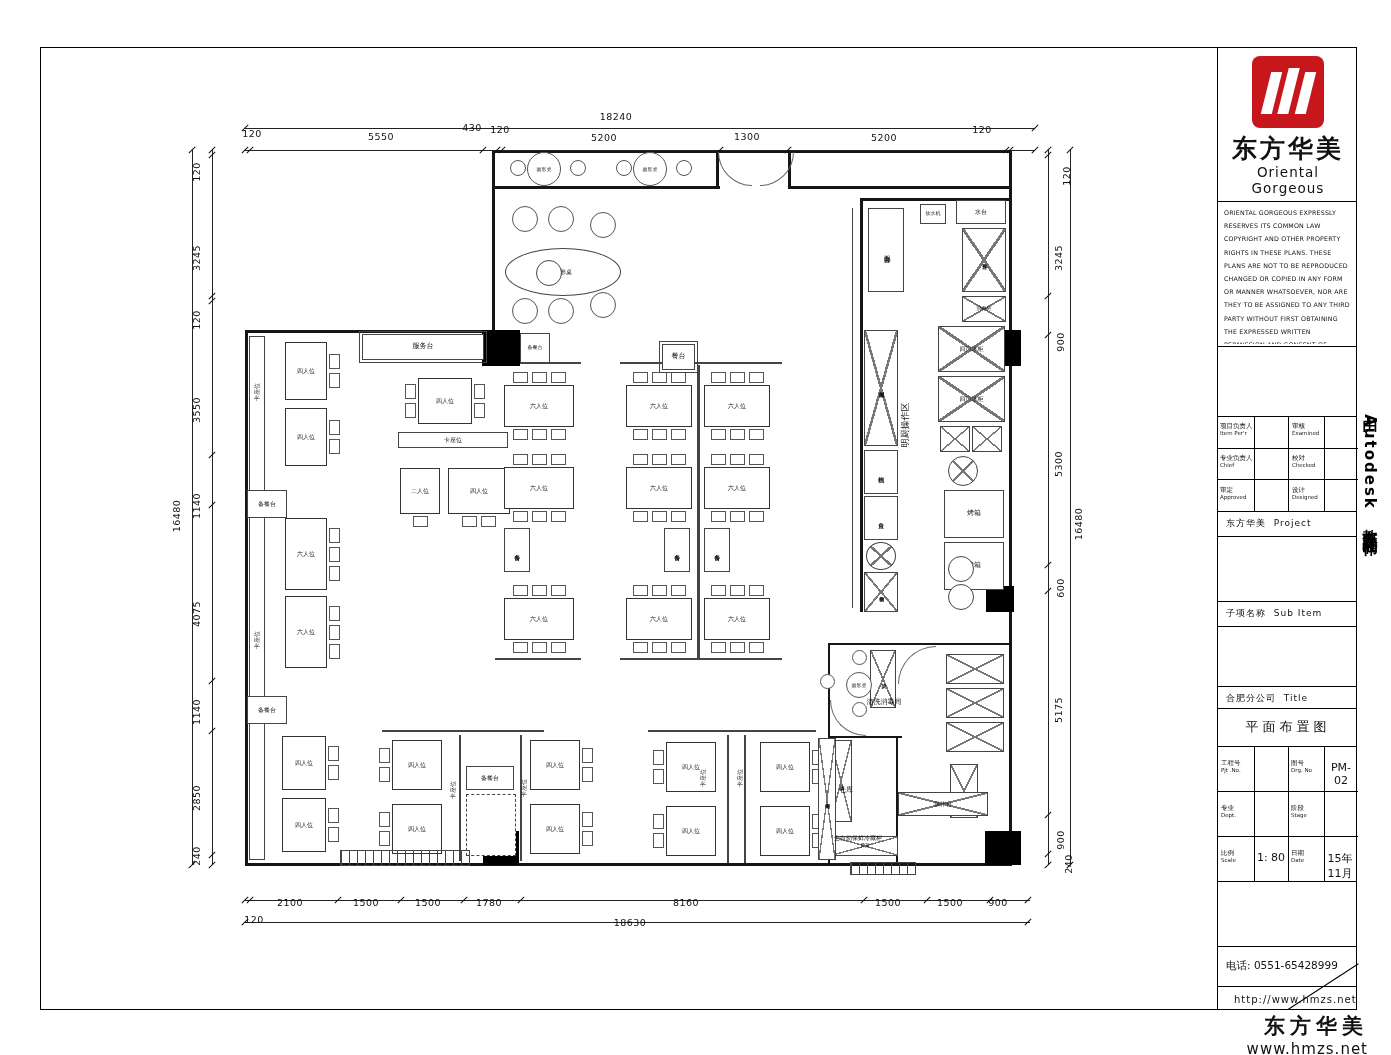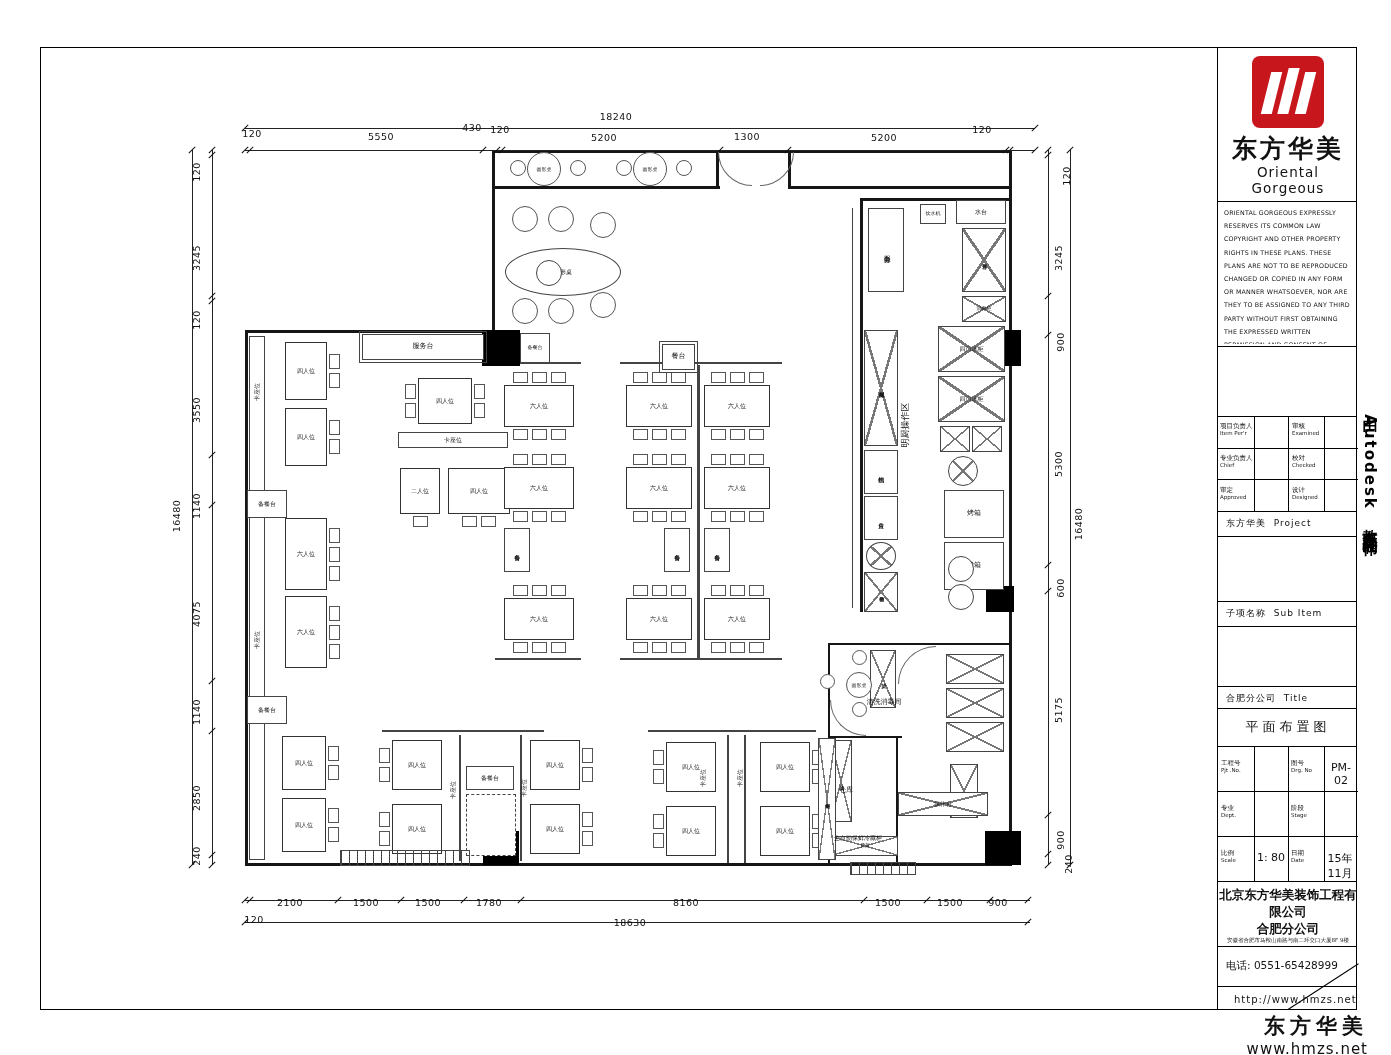--- a/index.html
+++ b/index.html
@@ -491,25 +491,20 @@
       </div>
     <div class="abs gridval" style="left:36px;top:105px;width:34px">1: 80</div>
     <div class="abs" style="left:73px;top:103px">
         <div class="cell-cn">日期</div>
         <div class="cell-en">Date</div>
       </div>
     <div class="abs gridval" style="left:104px;top:105px;width:36px">15年11月</div>
   </div>
   <div class="hline" style="top:833px"></div>
 
-  <div class="abs" style="left:0;top:838px;width:140px">
-    <div class="company">北京东方华美装饰工程有限公司</div>
-    <div class="company">合肥分公司</div>
-    <div class="addr">安徽省合肥市马鞍山南路与南二环交口大厦8F 9楼</div>
-  </div>
   <div class="hline" style="top:898px"></div>
   <div class="abs phone" style="left:8px;top:911px">电话: 0551-65428999</div>
   <div class="hline" style="top:938px"></div>
   <div class="abs url" style="left:16px;top:946px">http://www.hmzs.net</div>
   <div class="diagcut" style="left:70px;top:961px;width:84px;transform:rotate(-33deg)"></div>
 </div>
 
 <div class="abs side-vert" style="left:1360px;top:405px;height:330px">由 Autodesk 教育版产品制作</div>
 
 <div class="abs" style="left:1150px;top:1012px;width:218px">

